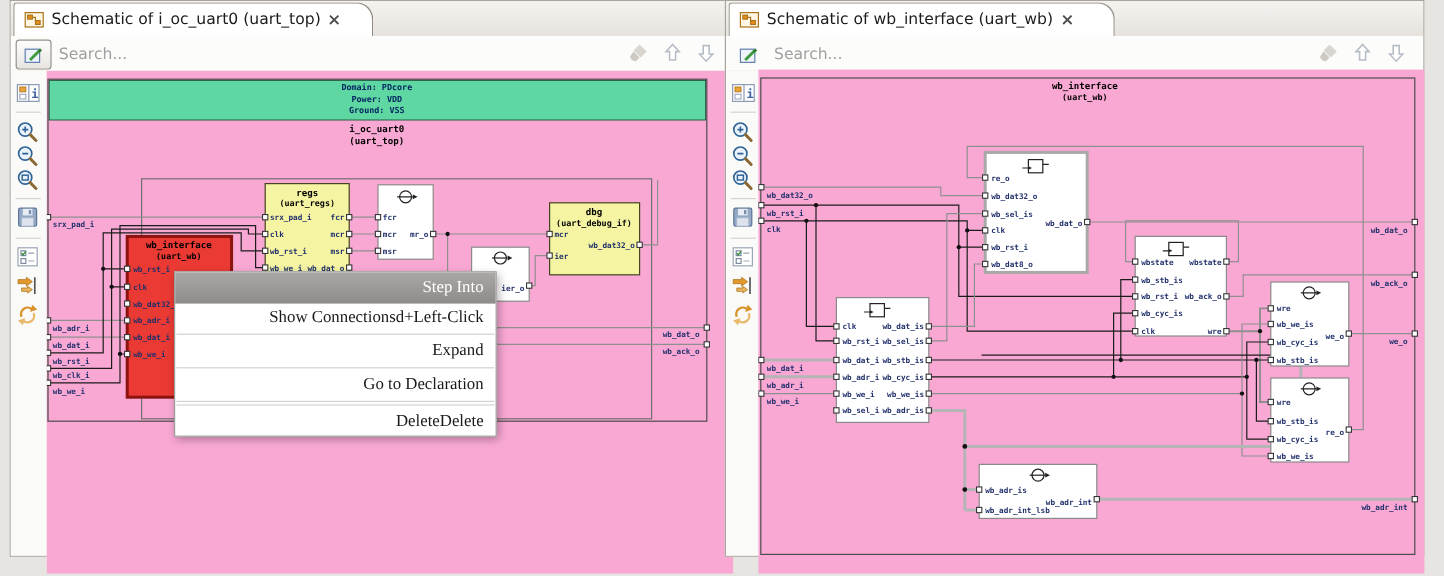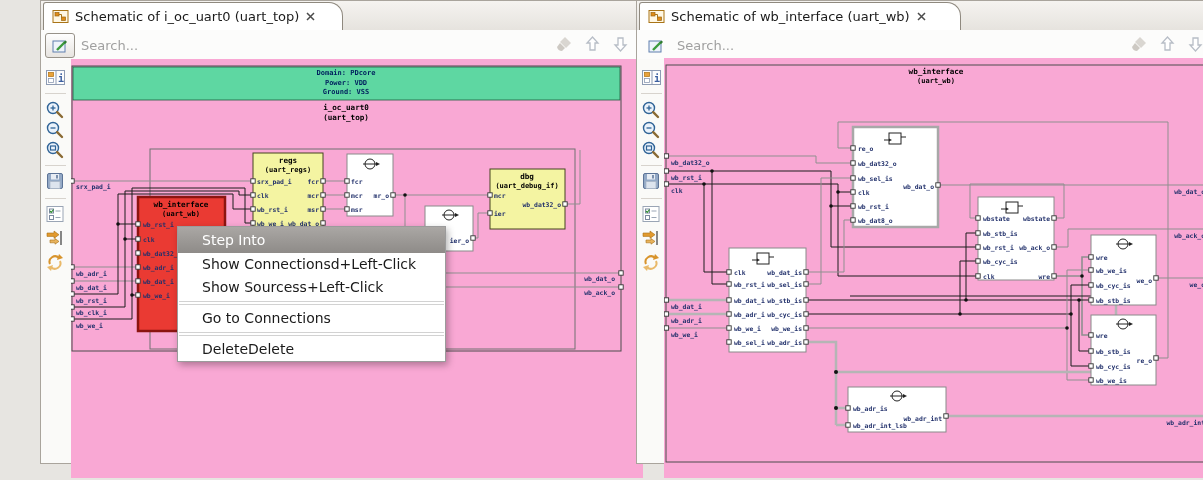--- a/index.html
+++ b/index.html
@@ -1,17 +1,17 @@
 <!DOCTYPE html>
 <html><head>
 <meta charset="utf-8">
 <style>
 html,body{margin:0;padding:0;background:#e7e5e1;font-family:"DejaVu Sans",sans-serif;}
 #screen{position:relative;width:1203px;height:480px;overflow:hidden;background:#e7e5e1;}
-.panel{position:absolute;top:0;height:464px;background:#fff;border:1px solid #a9a49c;box-sizing:border-box;margin-left:32px;}
+.panel{position:absolute;top:0;height:464px;background:#fff;border:1px solid #a9a49c;box-sizing:border-box;}
 #panel-left{left:8px;width:604px;}
 #panel-right{left:604px;width:583px;}
 .tabbar{position:absolute;left:0;top:0;right:0;height:29px;background:linear-gradient(#f5f3f0,#e6e3de);border-bottom:1px solid #9a958d;}
 .tab{position:absolute;left:2px;top:1px;height:28px;background:#fff;border:1px solid #8f897f;border-bottom:none;border-radius:3px 14px 0 0;display:flex;align-items:center;gap:6px;padding:0 12px 0 8px;z-index:2;box-sizing:border-box;}
 .tabtitle{font-size:13px;color:#1b1b1b;white-space:nowrap;}
 .srow{position:absolute;top:29px;left:0;right:0;height:29px;background:#fcfcfb;border-bottom:1px solid #d8d5cf;}
 .sbtn{position:absolute;left:4px;top:3px;width:28px;height:23px;border:1px solid #979289;border-radius:3px;background:linear-gradient(#fefefe,#e7e4e0);display:flex;align-items:center;justify-content:center;}
 .sbtn.flat{border-color:transparent;background:transparent;}
 .search{position:absolute;left:38px;top:3px;width:340px;height:22px;border:none;outline:none;font:13px "DejaVu Sans",sans-serif;color:#404040;background:transparent;}
 .search::placeholder{color:#a0a0a0;}
@@ -34,21 +34,21 @@
 .stub{fill:#fff;stroke:#333;stroke-width:0.9;}
 .dot{fill:#111;}
 .blk{fill:#fff;stroke:#8a8a8a;}
 .blky{fill:#f4f4a2;stroke:#44441e;}
 .blkr{fill:#ea3a33;stroke:#8c1410;stroke-width:2.5;}
 .blksel{fill:#fff;stroke:#a8a8a8;stroke-width:2.5;}
 .frame{fill:none;stroke:#4c4c4c;stroke-width:1;}
 .inner{fill:none;stroke:#707070;stroke-width:1;}
 .icn{stroke:#222;fill:none;stroke-width:1;}
 .menu{position:absolute;left:136px;top:225px;width:267px;background:#fff;border:1px solid #9b9b9b;box-shadow:2px 3px 7px rgba(0,0,0,.3);z-index:10;font-size:14px;color:#1a1a1a;}
-.mi{height:23px;line-height:23px;padding:0 10px 0 24px;display:flex;justify-content:flex-start;cursor:default;white-space:nowrap;}
+.mi{height:23px;line-height:23px;padding:0 10px 0 24px;display:flex;justify-content:flex-end;cursor:default;white-space:nowrap;font-family:Liberation Serif, serif;}
 .mi.sel{height:26px;line-height:26px;background:linear-gradient(#aaa7a4,#8e8b88);color:#fff;}
 .msep{border-top:1px solid #d2d2d2;margin:2px 1px;}
 .mshort{color:inherit;}
 </style>
 </head>
 <body>
 
 <div id="screen">
 
   <div class="panel" id="panel-left">
@@ -273,28 +273,28 @@
 
     <div class="menu">
       <div class="mi sel">
         <span>Step Into</span>
           <span class="mshort"></span>
       </div>
       <div class="mi">
         <span>Show Connections</span>
           <span class="mshort">d+Left-Click</span>
       </div>
-      <div class="mi">
-        <span>Show Sources</span>
-          <span class="mshort">s+Left-Click</span>
-      </div>
-      <div class="msep"></div>
       <div class="msep"></div>
       <div class="mi">
-        <span>Go to Connections</span>
+        <span>Expand</span>
+          <span class="mshort"></span>
+      </div>
+      <div class="msep"></div>
+      <div class="mi">
+        <span>Go to Declaration</span>
           <span class="mshort"></span>
       </div>
       <div class="msep"></div>
       <div class="msep"></div>
       <div class="mi">
         <span>Delete</span>
           <span class="mshort">Delete</span>
       </div>
     </div>
   </div>

